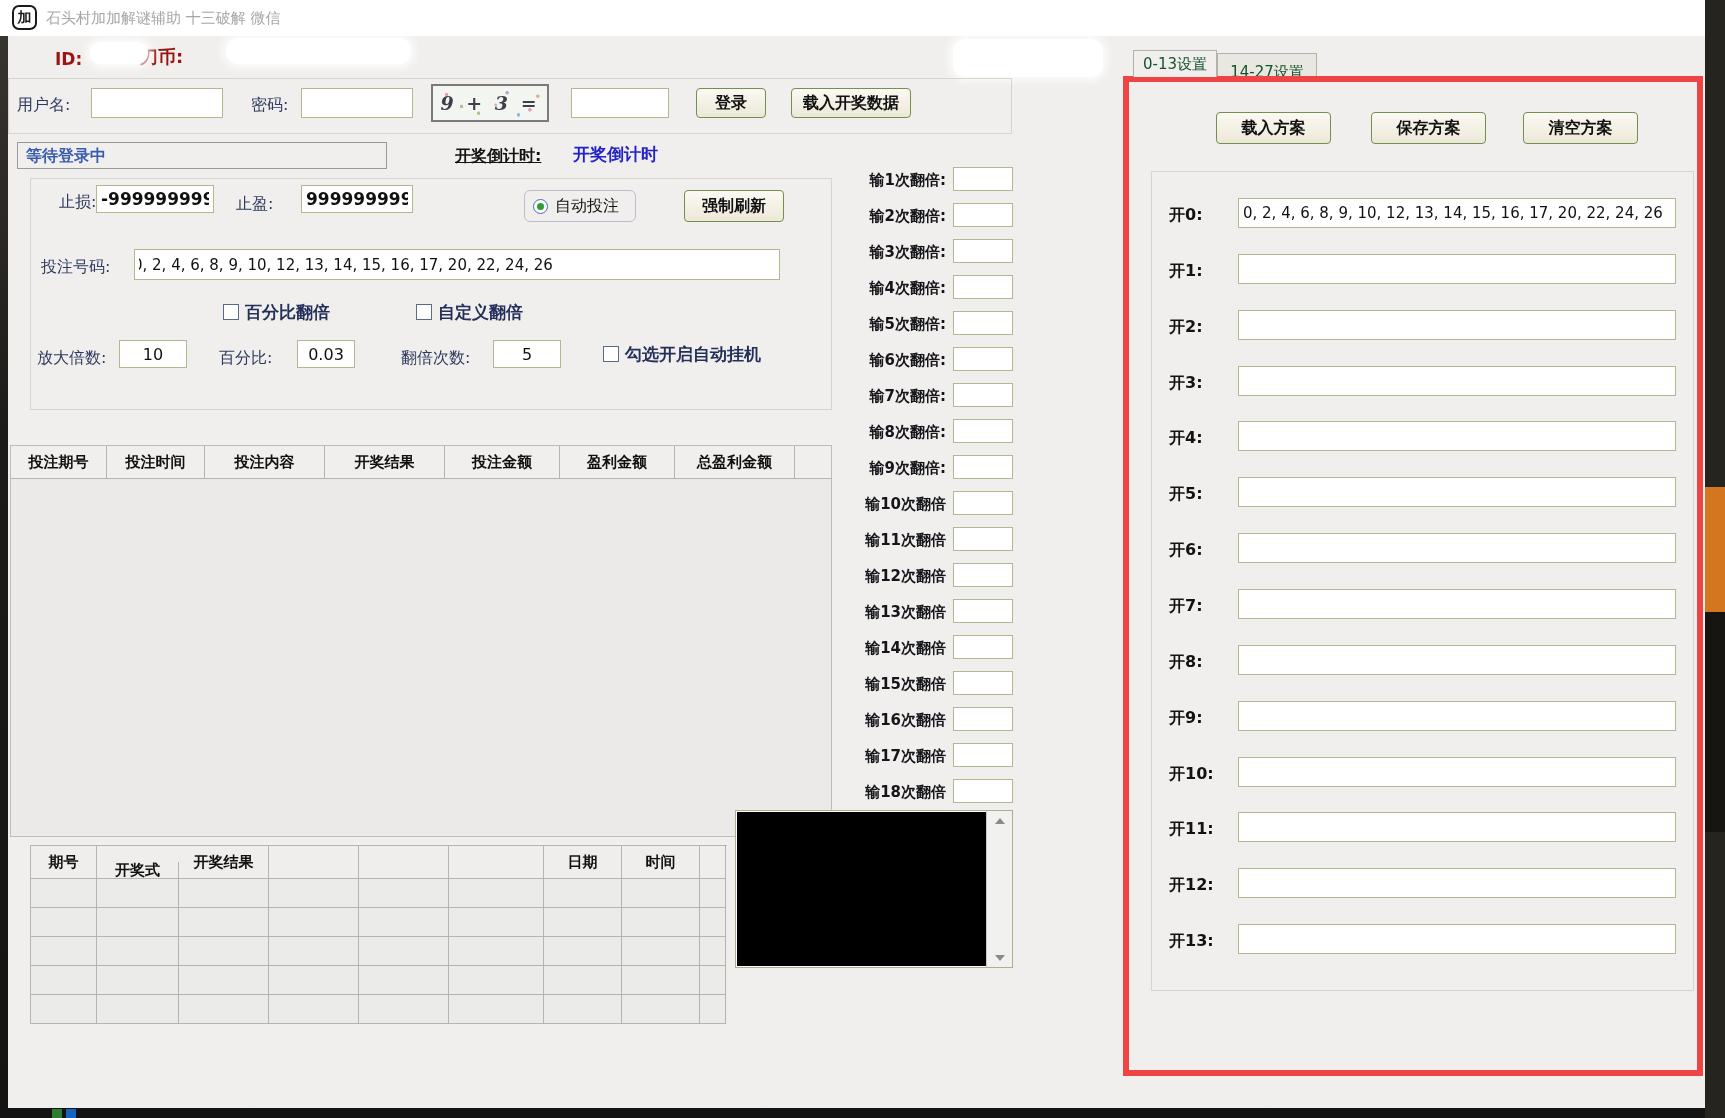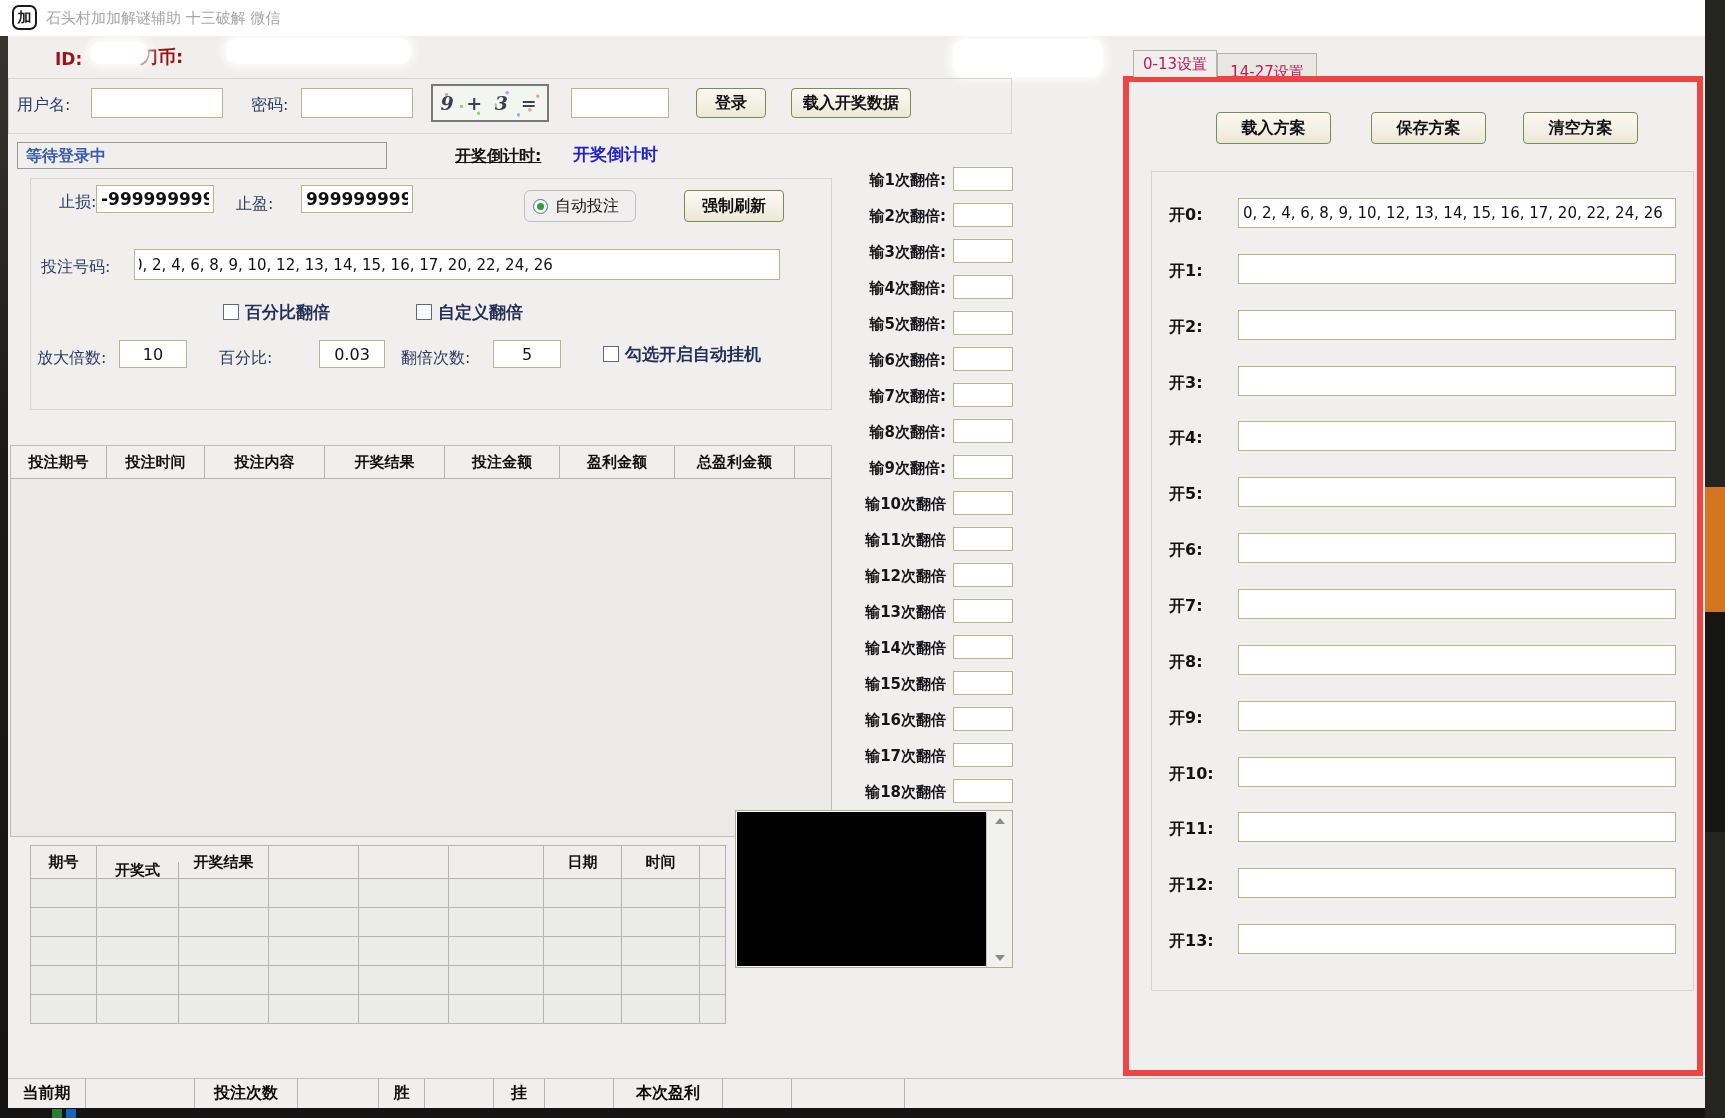--- a/index.html
+++ b/index.html
@@ -71,21 +71,21 @@
   #result-table{position:absolute;left:22px;top:809px;width:697px;background:#ebebe9;
     border:1px solid #b5b5af;border-right:none;border-bottom:none;}
   .rrow{display:flex;height:29px;}
   .rrow.head{height:33px;background:#efeeec;}
   .rcell{border-right:1px solid #b5b5af;border-bottom:1px solid #b5b5af;display:flex;align-items:center;
     justify-content:center;font-weight:600;font-size:15px;color:#111;}
   #statusbar{position:absolute;left:0;top:1042px;width:1697px;height:30px;background:#f0efed;
     border-top:1px solid #c2c2bc;display:flex;}
   .scell{height:100%;border-right:1px solid #b5b5af;display:flex;align-items:center;justify-content:center;
     font-weight:bold;font-size:16px;color:#0c0c0c;}
-  .tab{position:absolute;font-size:15px;color:#be185d;display:flex;align-items:center;justify-content:center;
+  .tab{position:absolute;font-size:15px;color:#14532d;display:flex;align-items:center;justify-content:center;
     border:1px solid #b2b2aa;cursor:pointer;}
   #tab-active{left:1125px;top:14px;width:84px;height:27px;background:#f0efed;border-bottom:none;z-index:3;}
   #tab-inactive{left:1209px;top:17px;width:100px;height:39px;background:#e9e7e1;}
   #right-panel{position:absolute;left:1115px;top:40px;width:580px;height:1000px;border:6px solid #ef4444;
     background:#f0efed;}
   .rp-field-lbl{position:absolute;left:40px;font-size:16px;font-weight:600;color:#121212;white-space:nowrap;}
   .rp-field-inp{position:absolute;left:109px;width:438px;height:30px;}
   #right-strip{position:absolute;left:1705px;top:0;width:20px;height:1118px;background:#26241e;}
   #right-strip .orange{position:absolute;left:0;top:487px;width:20px;height:125px;background:#d4761f;}
   #right-strip .dark2{position:absolute;left:0;top:612px;width:20px;height:220px;background:#171511;}
@@ -150,21 +150,21 @@
       <input class="inp" style="left: 103px; top: 70px; width: 646px; height: 31px; text-indent: -6px;" value="0, 2, 4, 6, 8, 9, 10, 12, 13, 14, 15, 16, 17, 20, 22, 24, 26">
 
       <span class="cb" style="left:192px;top:125px;"></span>
       <div class="cblbl" style="left:214px;top:124px;">百分比翻倍</div>
       <span class="cb" style="left:385px;top:125px;"></span>
       <div class="cblbl" style="left:407px;top:124px;">自定义翻倍</div>
 
       <div class="lbl" style="left:6px;top:170px;">放大倍数:</div>
       <input class="inp ctr" style="left: 88px; top: 161px; width: 68px; height: 28px; font-size: 16px;" value="10">
       <div class="lbl" style="left:188px;top:170px;">百分比:</div>
-      <input class="inp ctr" style="left: 288px; top: 161px; width: 66px; height: 28px; font-size: 16px;" value="0.03">
+      <input class="inp ctr" style="left: 266px; top: 161px; width: 58px; height: 28px; font-size: 16px;" value="0.03">
       <div class="lbl" style="left:370px;top:170px;">翻倍次数:</div>
       <input class="inp ctr" style="left: 462px; top: 161px; width: 68px; height: 28px; font-size: 16px;" value="5">
       <span class="cb" style="left:572px;top:167px;"></span>
       <div class="cblbl" style="left:594px;top:166px;">勾选开启自动挂机</div>
     </div>
 
     <div id="bet-log">
       <div id="bet-log-head">
           <div class="hcell" style="width: 96px;">投注期号</div>
           <div class="hcell" style="width: 98px;">投注时间</div>
@@ -291,34 +291,20 @@
           <div class="rcell" style="width: 90px; font-weight: 400;"></div>
           <div class="rcell" style="width: 90px; font-weight: 400;"></div>
           <div class="rcell" style="width: 90px; font-weight: 400;"></div>
           <div class="rcell" style="width: 95px; font-weight: 400;"></div>
           <div class="rcell" style="width: 78px; font-weight: 400;"></div>
           <div class="rcell" style="width: 78px; font-weight: 400;"></div>
           <div class="rcell" style="width: 26px; font-weight: 400;"></div>
         </div>
       </div>
 
-    <div id="statusbar">
-        <div class="scell" style="width: 78px;">当前期</div>
-        <div class="scell" style="width: 109px;"></div>
-        <div class="scell" style="width: 103px;">投注次数</div>
-        <div class="scell" style="width: 81px;"></div>
-        <div class="scell" style="width: 46px;">胜</div>
-        <div class="scell" style="width: 69px;"></div>
-        <div class="scell" style="width: 51px;">挂</div>
-        <div class="scell" style="width: 69px;"></div>
-        <div class="scell" style="width: 109px;">本次盈利</div>
-        <div class="scell" style="width: 69px;"></div>
-        <div class="scell" style="width: 113px;"></div>
-        <div class="scell" style="flex: 1 1 0%; border-right: none;"></div>
-      </div>
 
     <div class="tab" id="tab-active">0-13设置</div>
     <div class="tab" id="tab-inactive">14-27设置</div>
 
     <div id="right-panel">
       <button class="btn" style="left:87px;top:30px;width:115px;height:32px;">载入方案</button>
       <button class="btn" style="left:242px;top:30px;width:115px;height:32px;">保存方案</button>
       <button class="btn" style="left:394px;top:30px;width:115px;height:32px;">清空方案</button>
       <div class="grp" style="left:22px;top:89px;width:543px;height:820px;"></div>
       <div id="rp-fields">

